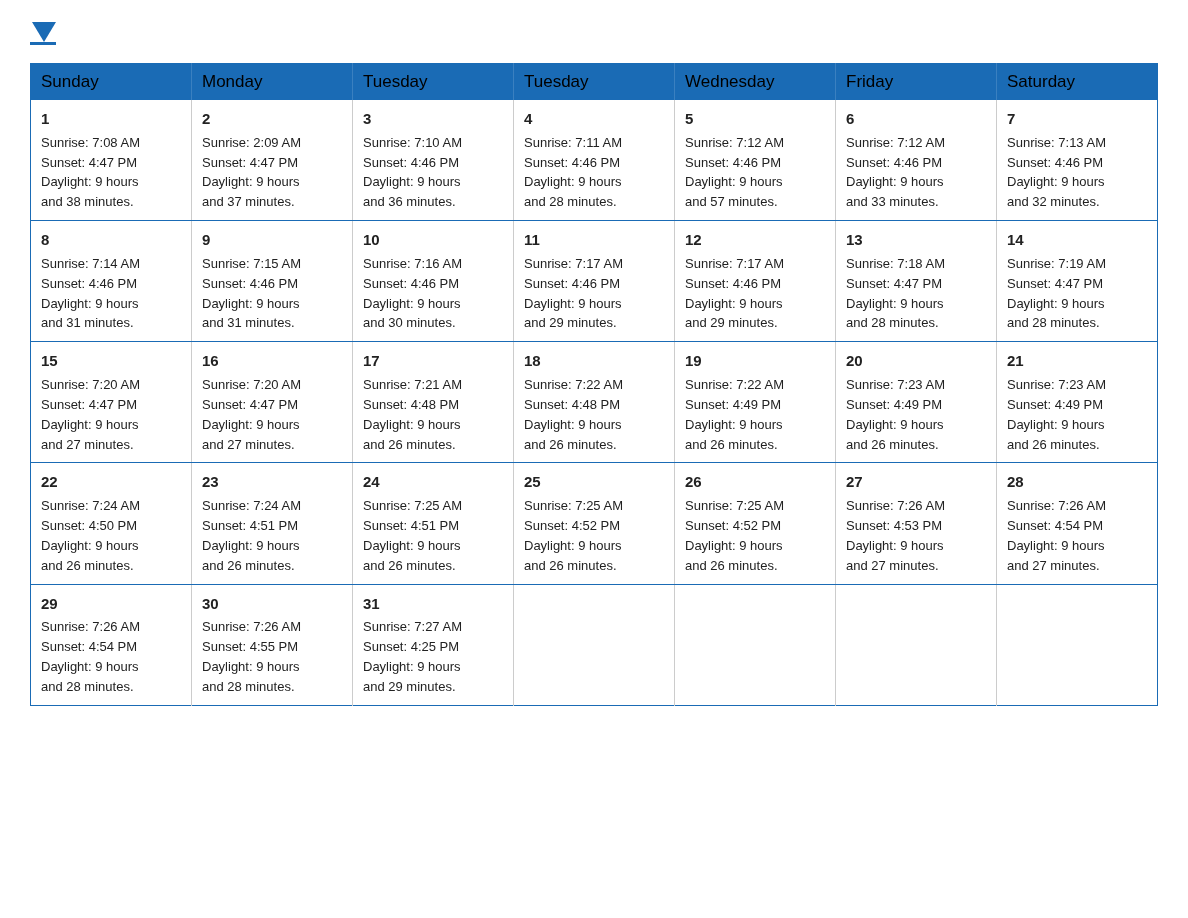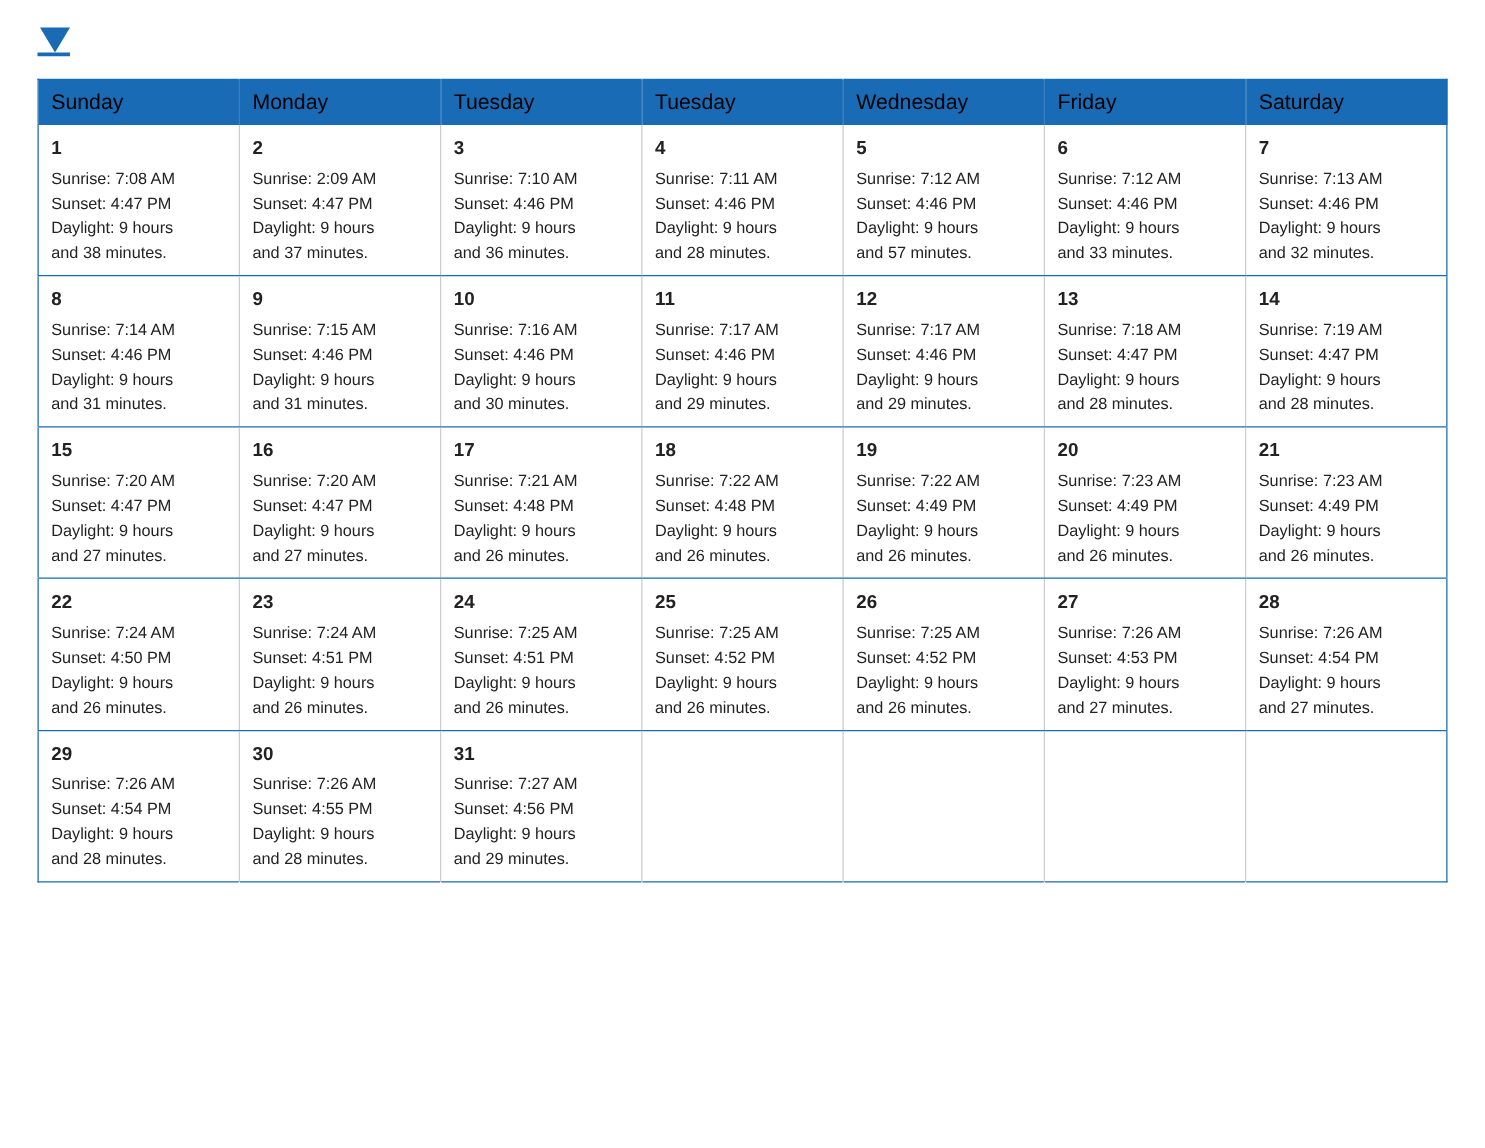--- a/index.html
+++ b/index.html
@@ -287,21 +287,21 @@
 <span class="day-info">Sunset: 4:54 PM</span><br>
 <span class="day-info">Daylight: 9 hours</span><br>
 <span class="day-info">and 28 minutes.</span></td>
         <td><span class="day-num">30</span>
 <span class="day-info">Sunrise: 7:26 AM</span><br>
 <span class="day-info">Sunset: 4:55 PM</span><br>
 <span class="day-info">Daylight: 9 hours</span><br>
 <span class="day-info">and 28 minutes.</span></td>
         <td><span class="day-num">31</span>
 <span class="day-info">Sunrise: 7:27 AM</span><br>
-<span class="day-info">Sunset: 4:56 PM</span><br>
+<span class="day-info">Sunset: 4:25 PM</span><br>
 <span class="day-info">Daylight: 9 hours</span><br>
 <span class="day-info">and 29 minutes.</span></td>
         <td class="empty-cell"></td>
         <td class="empty-cell"></td>
         <td class="empty-cell"></td>
         <td class="empty-cell"></td>
       </tr>
     </tbody>
 </table>
 

